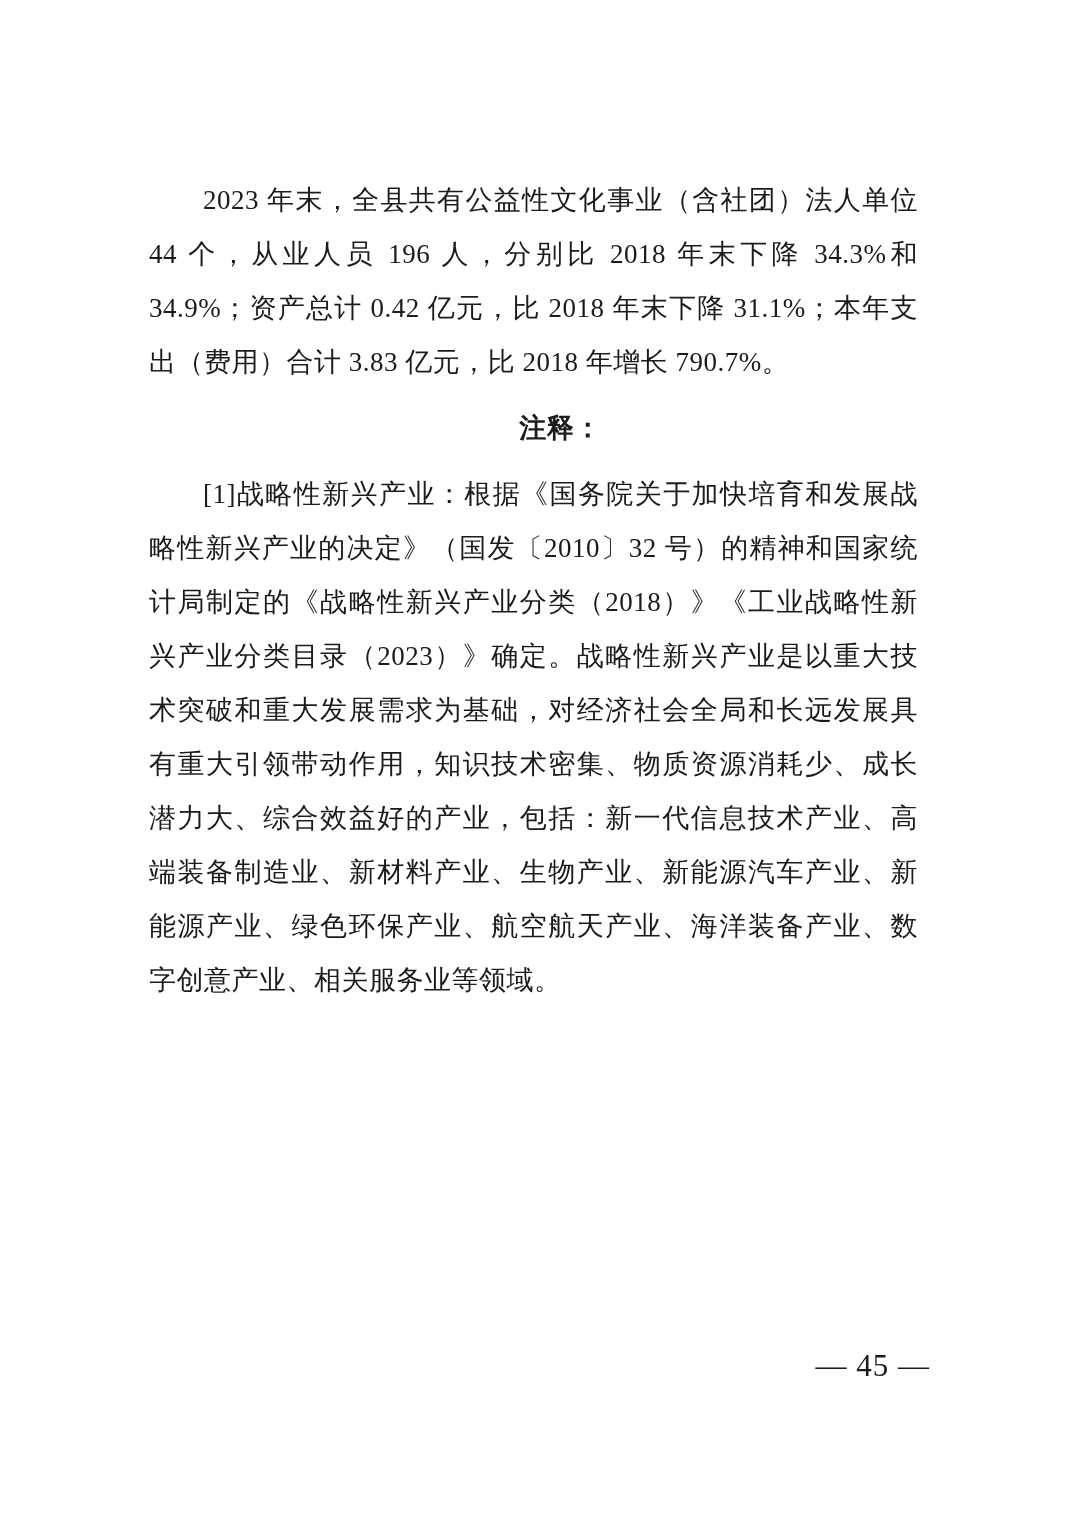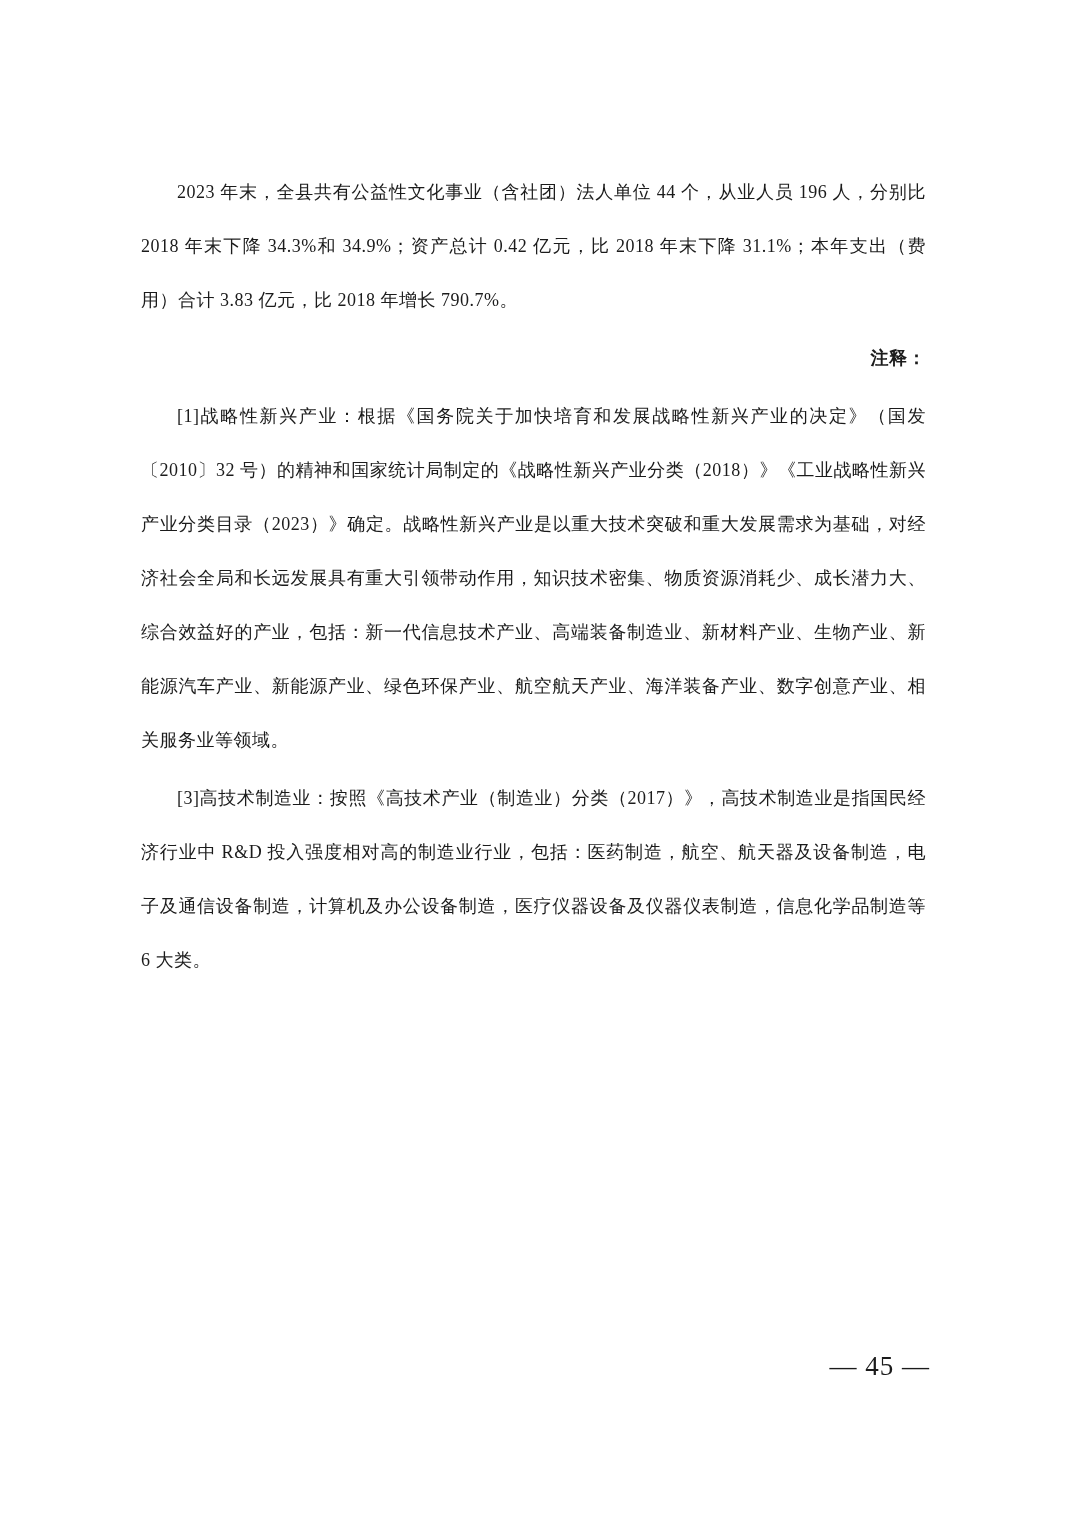--- a/index.html
+++ b/index.html
@@ -16,49 +16,48 @@
     font-family: "Liberation Serif", "DejaVu Serif", serif;
     color: #1b1b1b;
   }
   .content {
     position: absolute;
     left: 137px;
     top: 161px;
     width: 793px;
   }
   .content p {
-    margin: 4px;
+    margin: 12px;
     padding: 0;
-    font-size: 18px;
+    font-size: 27px;
     line-height: 54px;
     text-align: justify;
     text-justify: inter-character;
     text-indent: 2em;
     word-break: normal;
     overflow-wrap: break-word;
     letter-spacing: 0.5px;
   }
   .content p.notes-heading {
     font-weight: bold;
-    text-align: right;
+    text-align: center;
   }
   .page-number {
     position: absolute;
     right: 144px;
     top: 1346px;
-    font-size: 27px;
+    font-size: 31px;
     line-height: 40px;
     letter-spacing: 1px;
     white-space: nowrap;
   }
 </style>
 </head>
 <body>
 
 <div class="page">
   <div class="content">
     <p>2023 年末，全县共有公益性文化事业（含社团）法人单位 44 个，从业人员 196 人，分别比 2018 年末下降 34.3%和 34.9%；资产总计 0.42 亿元，比 2018 年末下降 31.1%；本年支出（费用）合计 3.83 亿元，比 2018 年增长 790.7%。</p>
     <p class="notes-heading">注释：</p>
     <p>[1]战略性新兴产业：根据《国务院关于加快培育和发展战略性新兴产业的决定》（国发〔2010〕32 号）的精神和国家统计局制定的《战略性新兴产业分类（2018）》《工业战略性新兴产业分类目录（2023）》确定。战略性新兴产业是以重大技术突破和重大发展需求为基础，对经济社会全局和长远发展具有重大引领带动作用，知识技术密集、物质资源消耗少、成长潜力大、综合效益好的产业，包括：新一代信息技术产业、高端装备制造业、新材料产业、生物产业、新能源汽车产业、新能源产业、绿色环保产业、航空航天产业、海洋装备产业、数字创意产业、相关服务业等领域。</p>
-    <p>[3]高技术制造业：按照《高技术产业（制造业）分类（2017）》，高技术制造业是指国民经济行业中 R&amp;D 投入强度相对高的制造业行业，包括：医药制造，航空、航天器及设备制造，电子及通信设备制造，计算机及办公设备制造，医疗仪器设备及仪器仪表制造，信息化学品制造等 6 大类。</p>
   </div>
   <div class="page-number">— 45 —</div>
 </div>
 
 </body></html>

